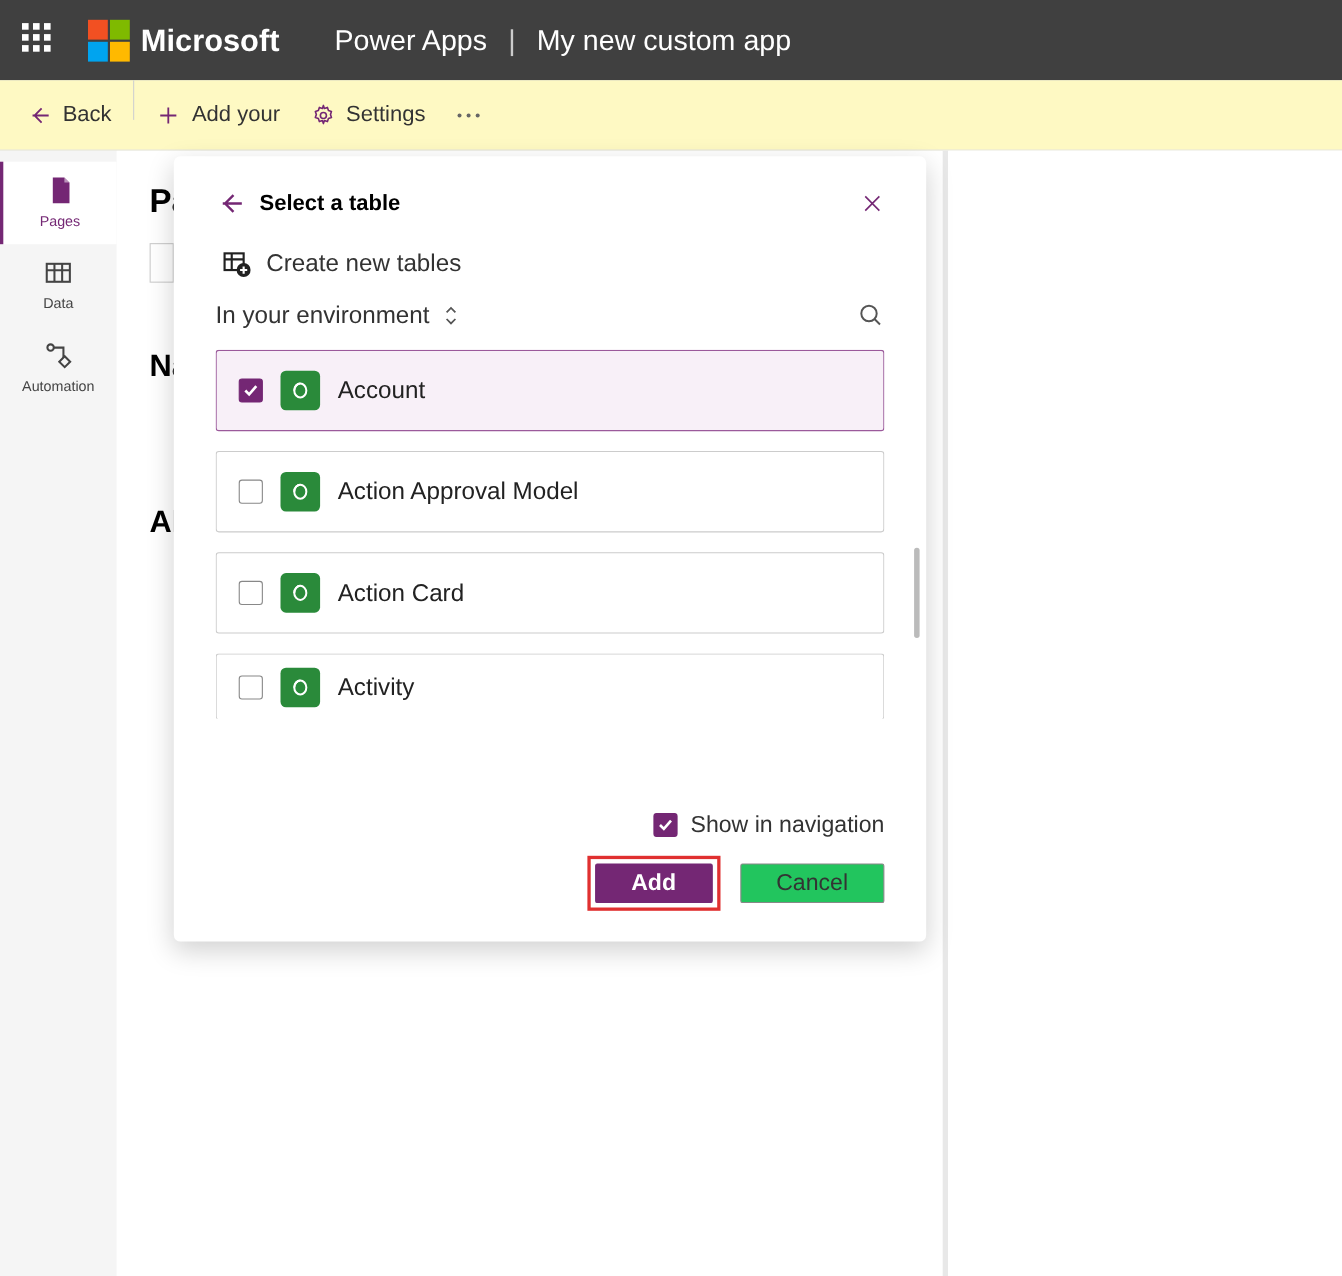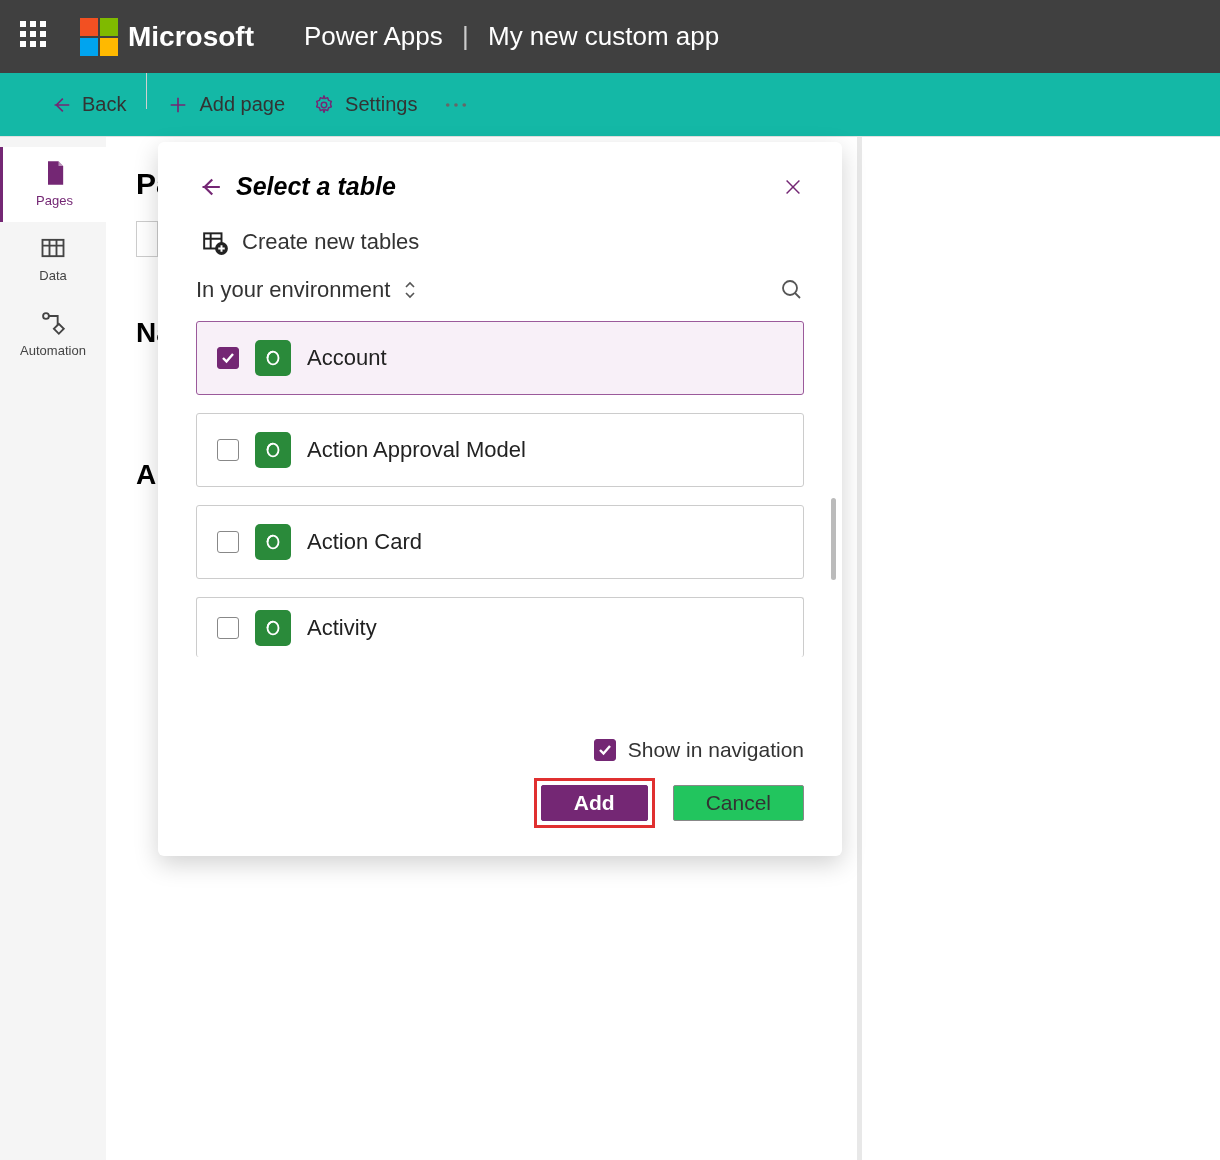--- a/index.html
+++ b/index.html
@@ -10,21 +10,21 @@
   .waffle { width: 32px; height: 32px; display: grid; grid-template-columns: repeat(3,6px); grid-template-rows: repeat(3,6px); gap: 4px; margin-right: 28px; cursor: pointer; }
   .waffle span { background: #fff; width: 6px; height: 6px; }
   .ms-logo { display: grid; grid-template-columns: 18px 18px; grid-template-rows: 18px 18px; gap: 2px; margin-right: 10px; }
   .ms-logo .q1 { background:#f25022; } .ms-logo .q2 { background:#7fba00; }
   .ms-logo .q3 { background:#00a4ef; } .ms-logo .q4 { background:#ffb900; }
   .brand-text { font-size: 28px; font-weight: 600; margin-right: 50px; }
   .app-crumb { font-size: 26px; font-weight: 400; color:#fff; }
   .app-crumb .sep { margin: 0 12px; color:#ccc; }
 
   
-  .cmdbar { background:#14b8a6; border-bottom:1px solid #e1e1e1; height:64px; display:flex; padding:0 36px; }
+  .cmdbar { background:#fef9c3; border-bottom:1px solid #e1e1e1; height:64px; display:flex; padding:0 11px; }
   .cmd-item { display:flex; align-items:center; gap:10px; padding:8px 14px; font-size:20px; color:#333; cursor:pointer; }
   .cmd-sep { width:1px; height:36px; background:#d0d0d0; margin:0 6px; }
   .icon-back-arrow { width:22px; height:22px; }
   .icon-plus { width:22px; height:22px; }
   .icon-gear { width:22px; height:22px; }
   .icon-more { width:22px; height:6px; }
 
   
   .leftrail { position:absolute; top:137px; left:0; width:106px; background:#f5f5f5; height:calc(100% - 137px); display:flex; flex-direction:column; align-items:center; padding-top:10px; }
   .rail-item { width:100%; display:flex; flex-direction:column; align-items:center; padding:12px 0 14px; cursor:pointer; font-size:13px; color:#444; }
@@ -36,21 +36,21 @@
   .main h2 { font-size:30px; font-weight:700; }
   .main .partial { font-size:28px; font-weight:700; margin-top:60px; }
   .main .partial2 { font-size:28px; font-weight:700; margin-top:110px; }
   .canvas { position:absolute; top:137px; right:0; width:358px; bottom:0; background:#fff; }
   .canvas-left-border { position:absolute; top:137px; right:358px; width:5px; bottom:0; background:#e8e8e8; }
 
   
   .dialog { position:absolute; top:142px; left:158px; width:684px; height:714px; background:#fff; border-radius:6px; box-shadow:0 8px 24px rgba(0,0,0,0.18); padding:30px 38px 28px 38px; display:flex; flex-direction:column; }
   .dlg-head { display:flex; align-items:center; }
   .dlg-back { width:26px; height:26px; margin-right:14px; cursor:pointer; color:#742774; }
-  .dlg-title { font-size:25px; font-weight:600; flex:1;font-style:italic; }
+  .dlg-title { font-size:20px; font-weight:600; flex:1; }
   .dlg-close { width:22px; height:22px; cursor:pointer; color:#742774; }
   .dlg-create { display:flex; align-items:center; gap:14px; margin:28px 0 22px 6px; font-size:22px; color:#333; cursor:pointer; }
   .dlg-envrow { display:flex; align-items:center; justify-content:space-between; margin-bottom:18px; }
   .dlg-env { display:flex; align-items:center; gap:12px; font-size:22px; color:#333; cursor:pointer; }
   .dlg-search { width:24px; height:24px; color:#555; cursor:pointer; }
 
   .table-list { flex:1; overflow:hidden; }
   .table-row { border:1px solid #ccc; border-radius:3px; height:74px; display:flex; align-items:center; padding:0 20px; margin-bottom:18px; gap:16px; cursor:pointer; font-size:22px; color:#222; }
   .table-row.selected { background:#f8f0f8; border-color:#9b5a9b; }
   .chk { width:22px; height:22px; border:1.5px solid #888; border-radius:3px; background:#fff; display:flex; align-items:center; justify-content:center; flex-shrink:0; }
@@ -102,21 +102,21 @@
     <svg class="icon-back-arrow" viewBox="0 0 24 24" fill="none" stroke="#742774" stroke-width="1.8">
         <path d="M14 5l-7 7 7 7M5 12h16"></path>
       </svg>
     <span>Back</span>
   </div>
   <div class="cmd-sep"></div>
   <div class="cmd-item">
     <svg class="icon-plus" viewBox="0 0 24 24" fill="none" stroke="#742774" stroke-width="1.8">
         <path d="M12 4v16M4 12h16"></path>
       </svg>
-    <span>Add page</span>
+    <span>Add your</span>
   </div>
   <div class="cmd-item">
     <svg class="icon-gear" viewBox="0 0 24 24" fill="none" stroke="#742774" stroke-width="1.6">
         <circle cx="12" cy="12" r="3"></circle>
         <path d="M12 2l1 3 3-1 1 3 3 1-1 3 1 3-3 1-1 3-3-1-1 3-1-3-3 1-1-3-3-1 1-3-1-3 3-1 1-3 3 1z" stroke-linejoin="round"></path>
       </svg>
     <span>Settings</span>
   </div>
   <div class="cmd-item">
     <svg class="icon-more" viewBox="0 0 24 6" fill="#666">

